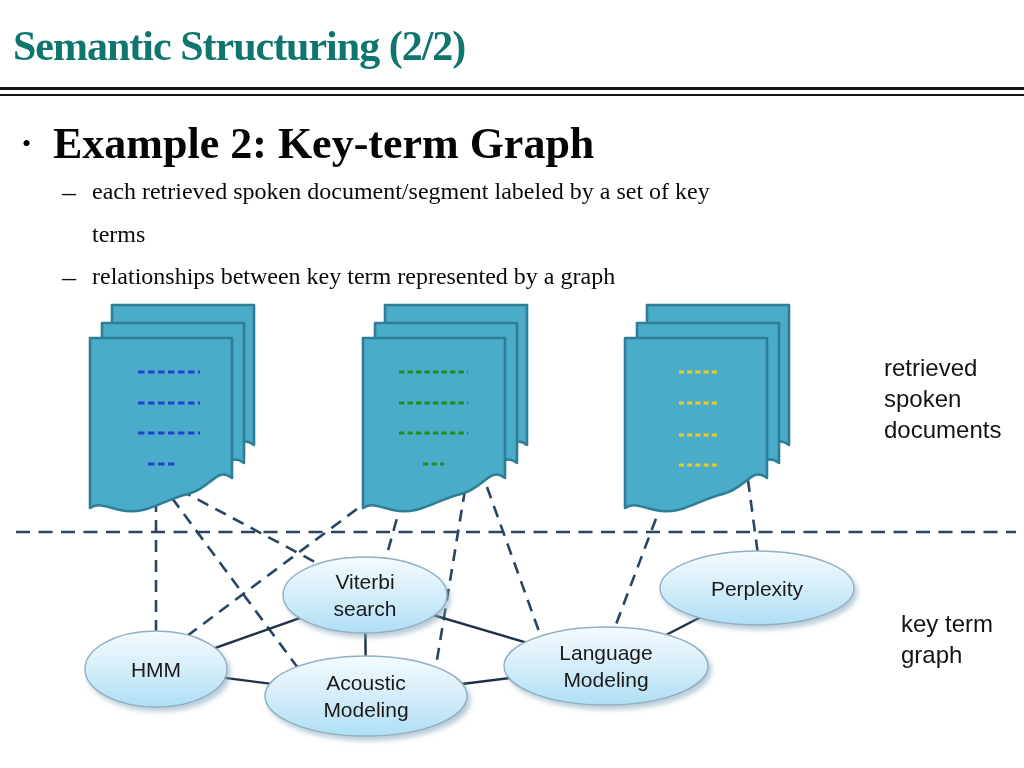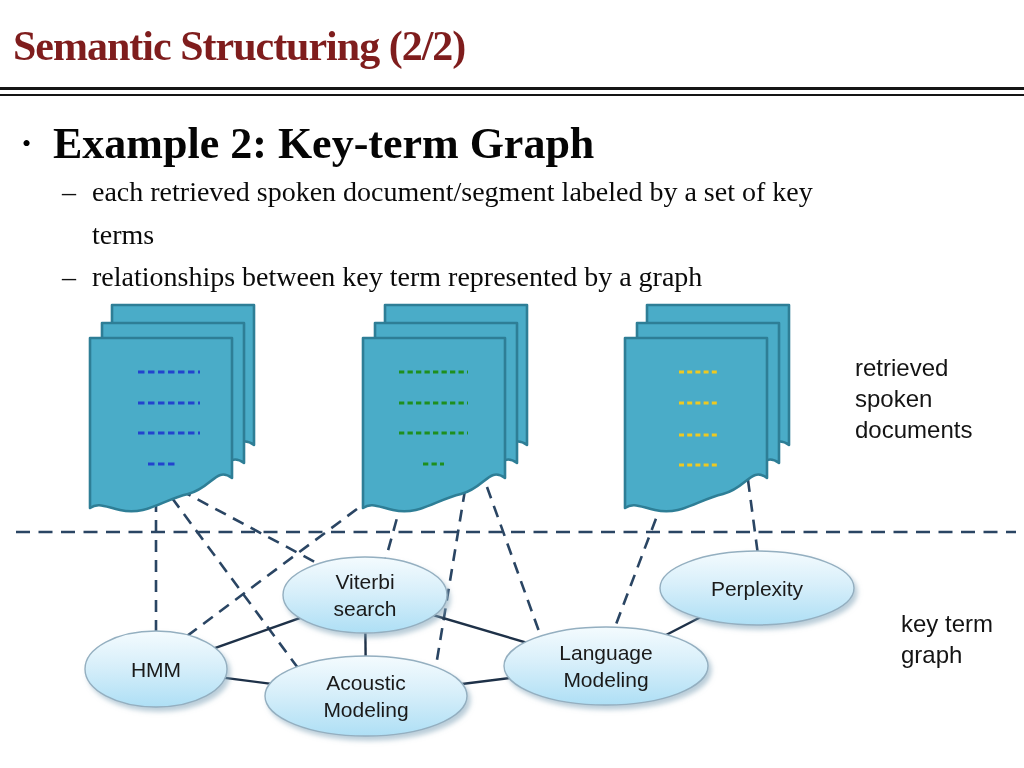--- a/index.html
+++ b/index.html
@@ -1,35 +1,35 @@
 <!DOCTYPE html>
 <html><head>
 <meta charset="utf-8">
 <style>
   html,body{margin:0;padding:0;}
   body{width:1024px;height:768px;background:#ffffff;overflow:hidden;
        font-family:"Liberation Serif",serif;position:relative;}
   .abs{position:absolute;}
   
-  .title{left:13px;top:22px;font-size:42px;font-weight:bold;color:#7f1d1d;
+  .title{left:13px;top:22px;font-size:42px;font-weight:bold;color:#0f766e;
          letter-spacing:-1px;white-space:nowrap;}
   .rule{left:0;top:87px;width:1024px;height:9px;box-sizing:border-box;
         border-top:3px solid #151515;border-bottom:2px solid #151515;}
   .bullet-row{left:22px;top:124px;display:flex;align-items:flex-start;}
   .bullet-marker{font-size:26px;line-height:40px;width:31px;color:#000;}
   .bullet-heading{font-size:44px;font-weight:bold;color:#050505;line-height:40px;}
   .sub{left:62px;display:flex;align-items:flex-start;}
   .sub1{top:170px;}
   .sub2{top:255px;}
   .sub-marker{font-size:28px;line-height:43px;width:30px;color:#111;}
-  .sub-text{font-size:28px;line-height:43px;color:#0a0a0a;white-space:pre-line;}
+  .sub-text{font-size:24px;line-height:43px;color:#0a0a0a;white-space:pre-line;}
   
   .side-label{font-family:"Liberation Sans",sans-serif;font-size:24px;
               line-height:31px;color:#141414;white-space:pre-line;}
-  .lbl-docs{left:855px;top:352px;}
+  .lbl-docs{left:884px;top:352px;}
   .lbl-graph{left:901px;top:608px;}
   
   #diagram{left:0;top:0;}
   .node-text{font-family:"Liberation Sans",sans-serif;font-size:21px;fill:#1a1a1a;
              text-anchor:middle;}
 </style>
 </head>
 <body>
 
 <svg id="diagram" class="abs" width="1024" height="768" viewBox="0 0 1024 768">

